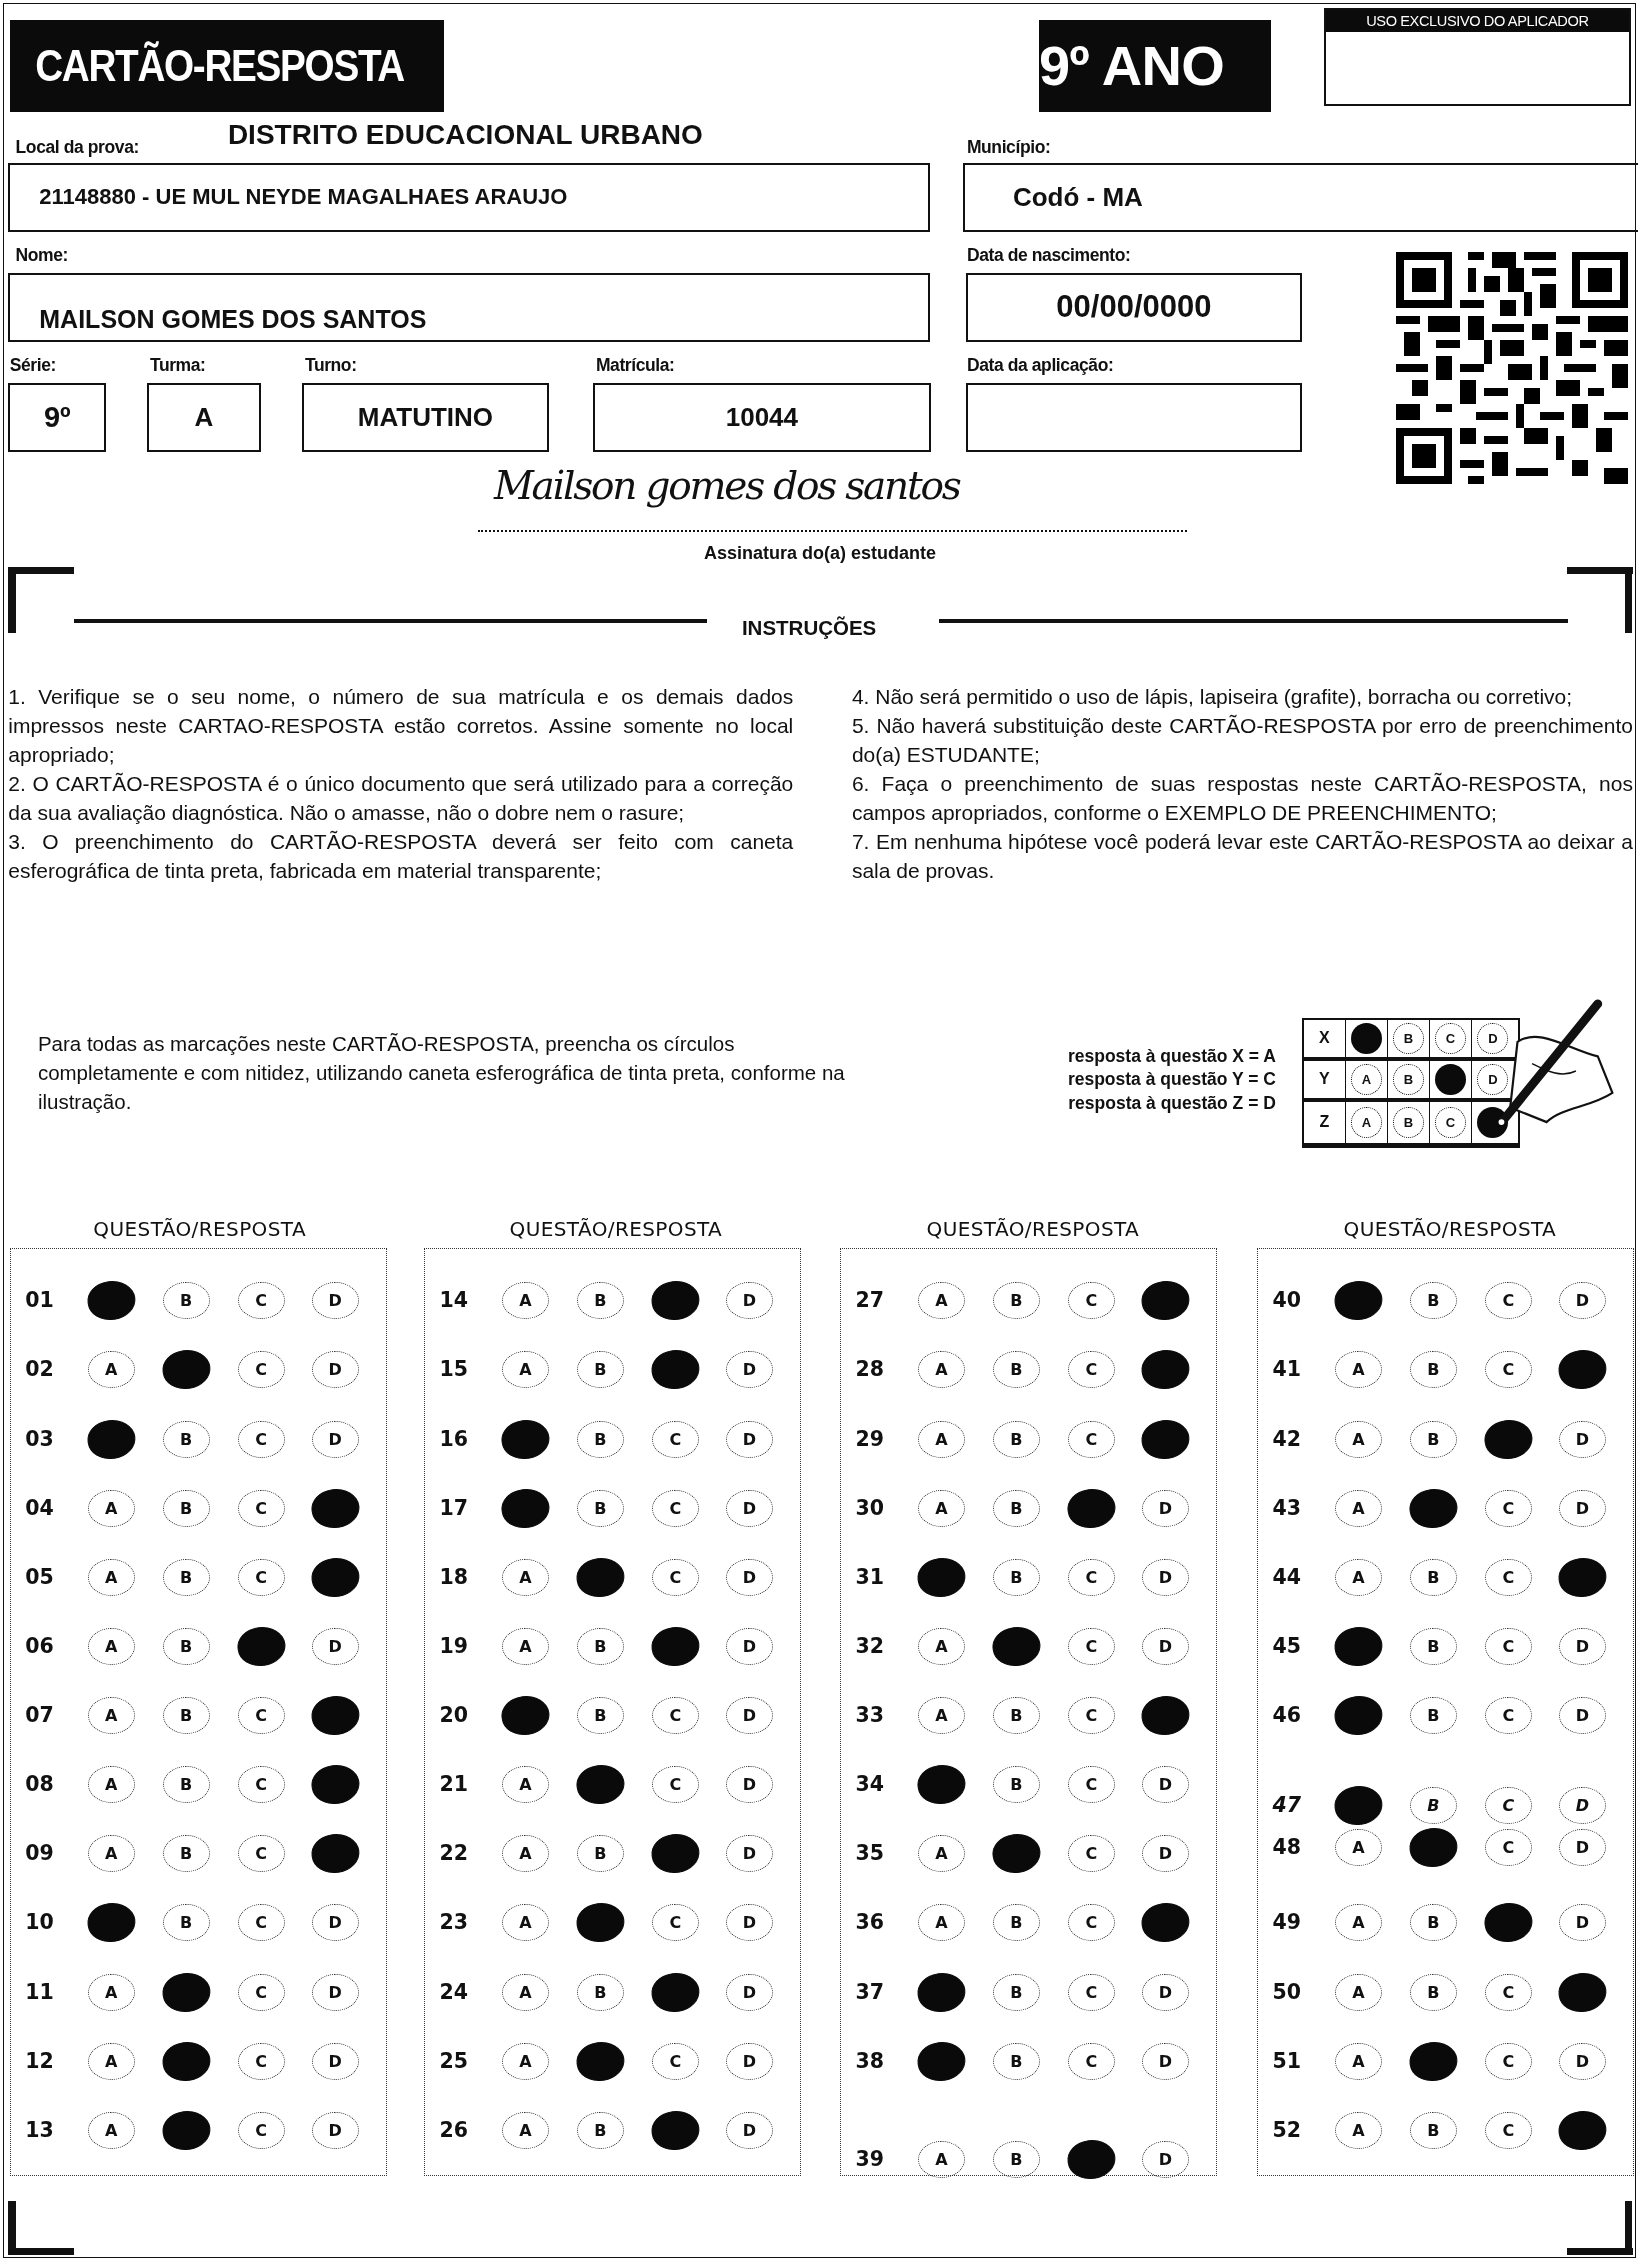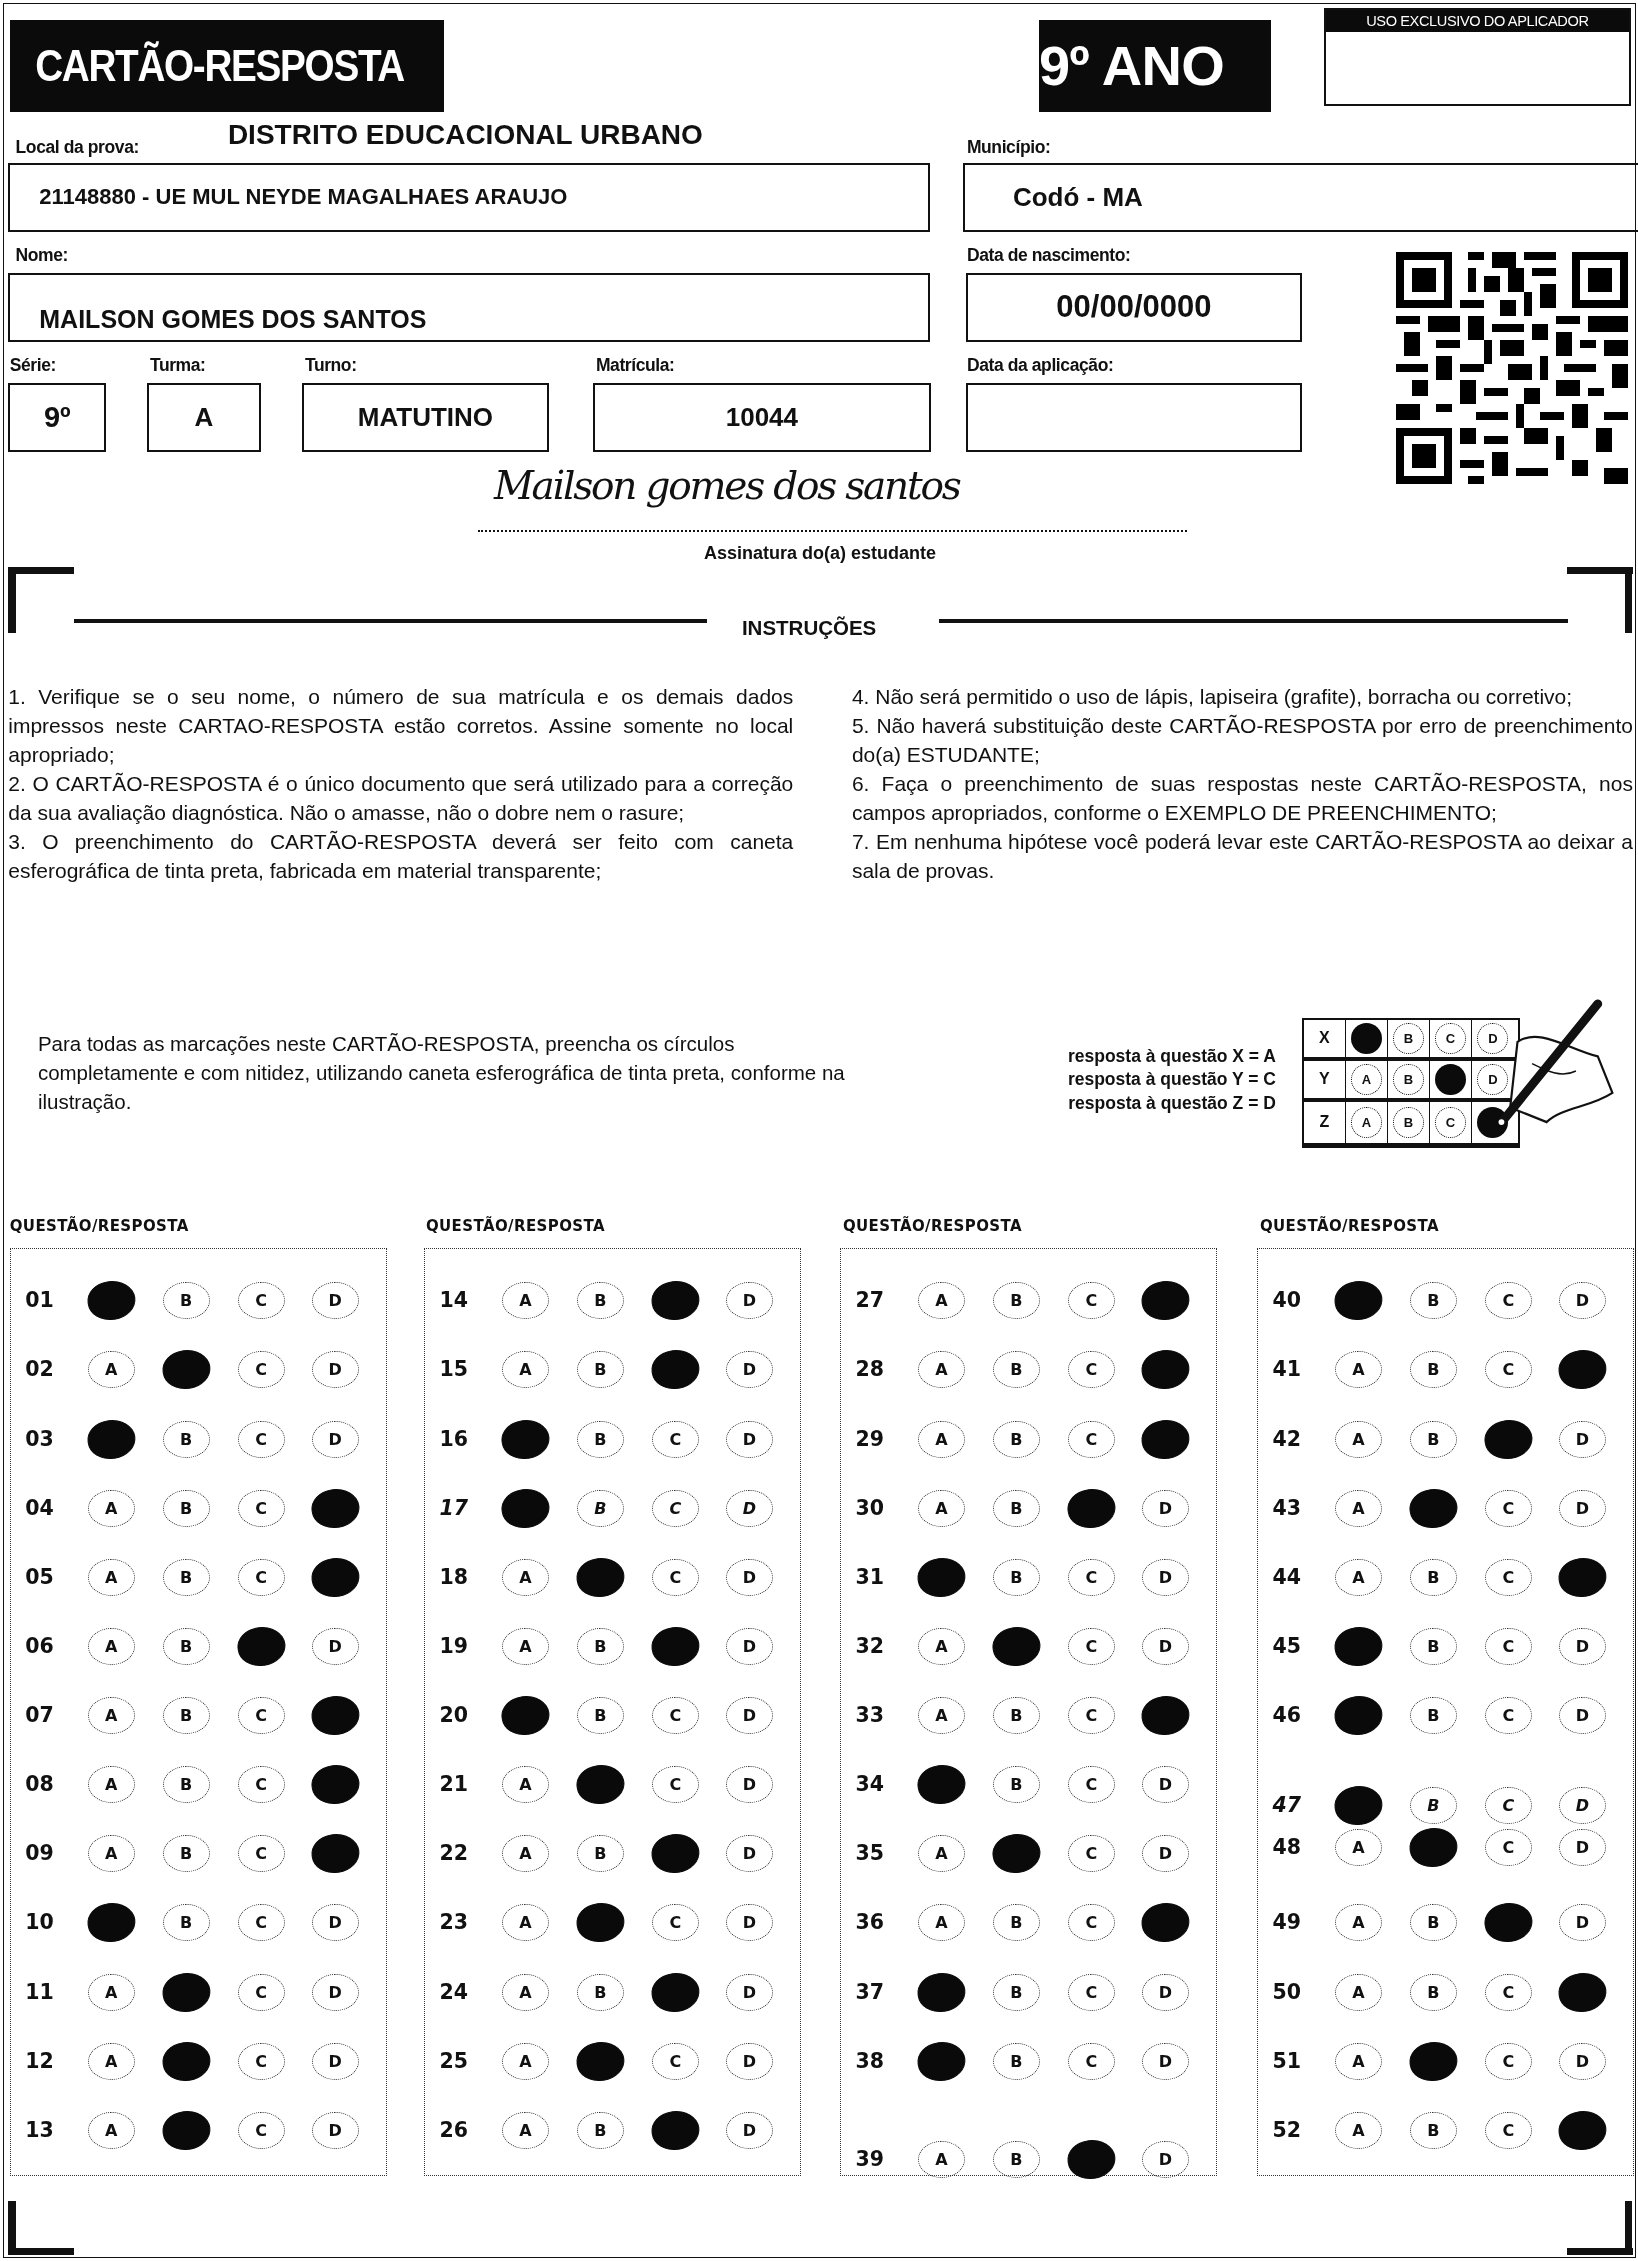--- a/index.html
+++ b/index.html
@@ -40,21 +40,21 @@
   .ex-leg { font-size: 17.5px; font-weight: bold; line-height: 23.4px; text-align: right; }
 
   .ex-grid { border: 2.2px solid #111; border-bottom-width: 5.8px; }
   .ex-row { display: flex; height: 41px; border-bottom: 4.4px solid #111; }
   .ex-row:last-child { border-bottom: none; }
   .ex-cell { width: 42px; border-right: 1.5px solid #111; display: flex; align-items: center; justify-content: center; font-size: 16px; font-weight: bold; }
   .ex-cell:last-child { border-right: none; }
   .ex-bub { width: 31px; height: 31px; border: 1.5px dotted #111; border-radius: 50%; display: flex; align-items: center; justify-content: center; font-size: 13px; font-weight: bold; }
   .ex-bub.filled { background: #0b0b0b; border-color: #0b0b0b; color: transparent; }
 
-  .col-title { font-size: 15px; font-weight: bold; text-align: left; letter-spacing: 0.4px; font-family: "DejaVu Sans", sans-serif; }
+  .col-title { font-size: 20px; font-weight: normal; text-align: center; letter-spacing: 0.4px; font-family: "DejaVu Sans", sans-serif; }
   .ans-box { border: 1.5px dotted #333; }
   .ans-row { position: absolute; left: 0; height: 44px; width: 100%; }
   .qnum { position: absolute; left: 14.6px; top: 0; height: 44px; line-height: 44px; font-size: 20.5px; font-weight: bold; font-family: "DejaVu Sans", sans-serif; }
   .bubble { position: absolute; top: 3.7px; width: 47px; height: 37px; border: 1.5px dotted #222; border-radius: 50%; display: flex; align-items: center; justify-content: center; font-size: 16px; font-weight: bold; font-family: "DejaVu Sans", sans-serif; cursor: pointer; }
   .bubble.filled { background: #0a0a0a; color: transparent; border: 1.5px solid #0a0a0a; transform: rotate(-8deg) scale(1.02, 1.05); border-radius: 48% 52% 50% 50%; }
 </style>
 </head>
 <body>
 
 <div class="page">
@@ -375,21 +375,21 @@
         <div class="bubble filled" style="left: 227px;">C</div>
         <div class="bubble" style="left: 301px;">D</div>
       </div>
       <div class="ans-row" style="top: 168px;">
         <div class="qnum">16</div>
         <div class="bubble filled" style="left: 77px;">A</div>
         <div class="bubble" style="left: 152px;">B</div>
         <div class="bubble" style="left: 227px;">C</div>
         <div class="bubble" style="left: 301px;">D</div>
       </div>
-      <div class="ans-row" style="top: 237px; font-style: italic;">
+      <div class="ans-row" style="top: 237px;">
         <div class="qnum">17</div>
         <div class="bubble filled" style="left: 77px;">A</div>
         <div class="bubble" style="left: 152px;">B</div>
         <div class="bubble" style="left: 227px;">C</div>
         <div class="bubble" style="left: 301px;">D</div>
       </div>
       <div class="ans-row" style="top: 306px;">
         <div class="qnum">18</div>
         <div class="bubble" style="left: 77px;">A</div>
         <div class="bubble filled" style="left: 152px;">B</div>

